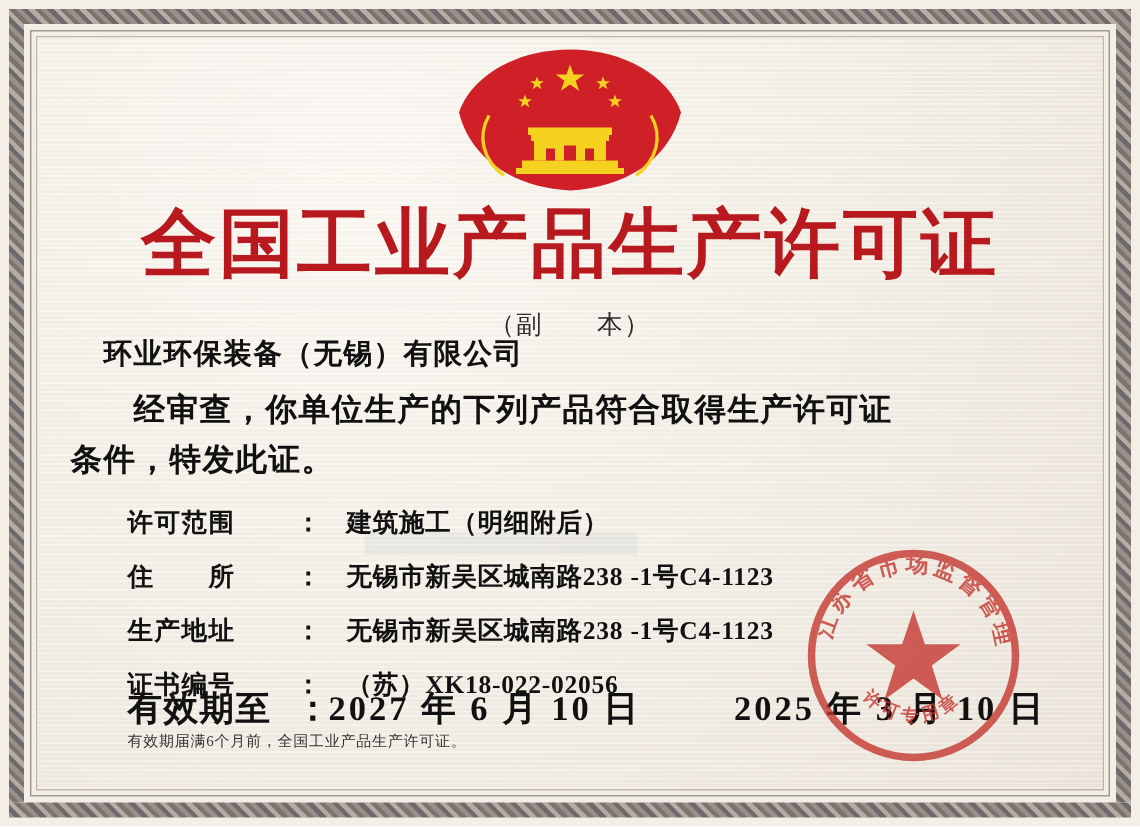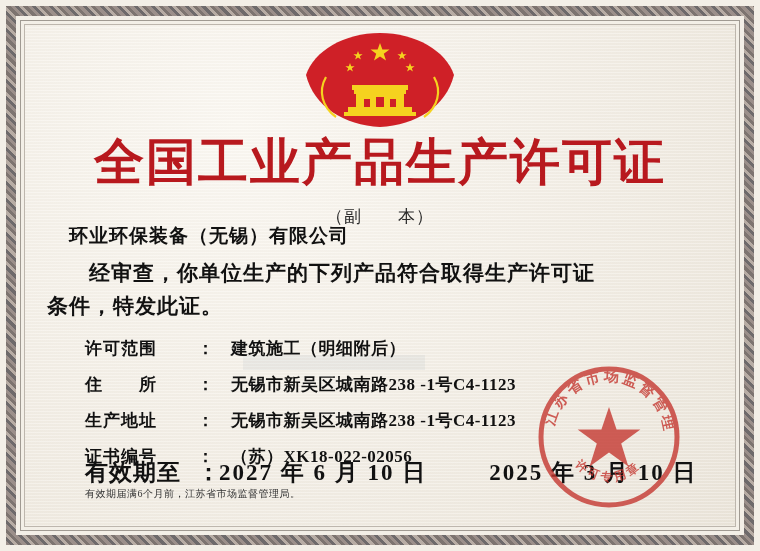--- a/index.html
+++ b/index.html
@@ -300,21 +300,21 @@
 
     </div>
 
     <div class="validity">
       <span class="label">有效期至</span>
       <span class="colon">：</span>
       <span class="date-a">2027 年 6 月 10 日</span>
       <span class="date-b">2025 年 3 月 10 日</span>
     </div>
 
-    <div class="footnote">有效期届满6个月前，江苏省市场监督管理局。</div>
+    <div class="footnote">有效期届满6个月前，全国工业产品生产许可证。</div>
 
     <div class="seal">
       <svg viewBox="0 0 148 148" width="148" height="148" xmlns="http://www.w3.org/2000/svg">
         <defs>
           <path id="sealTopArc" d="M 18,74 A 56,56 0 0 1 130,74"></path>
           <path id="sealBottomArc" d="M 30,74 A 44,44 0 0 0 118,74"></path>
         </defs>
         <circle cx="74" cy="74" r="68" fill="none" stroke="#c4342d" stroke-width="5"></circle>
         <polygon points="74,44 81.6,66.5 105.4,66.5 86.2,80.6 93.4,103.5 74,89.4 54.6,103.5 61.8,80.6 42.6,66.5 66.4,66.5" fill="#c4342d"></polygon>
         <text font-size="15" font-weight="bold" fill="#c4342d" font-family="'DejaVu Serif', serif" letter-spacing="3">

